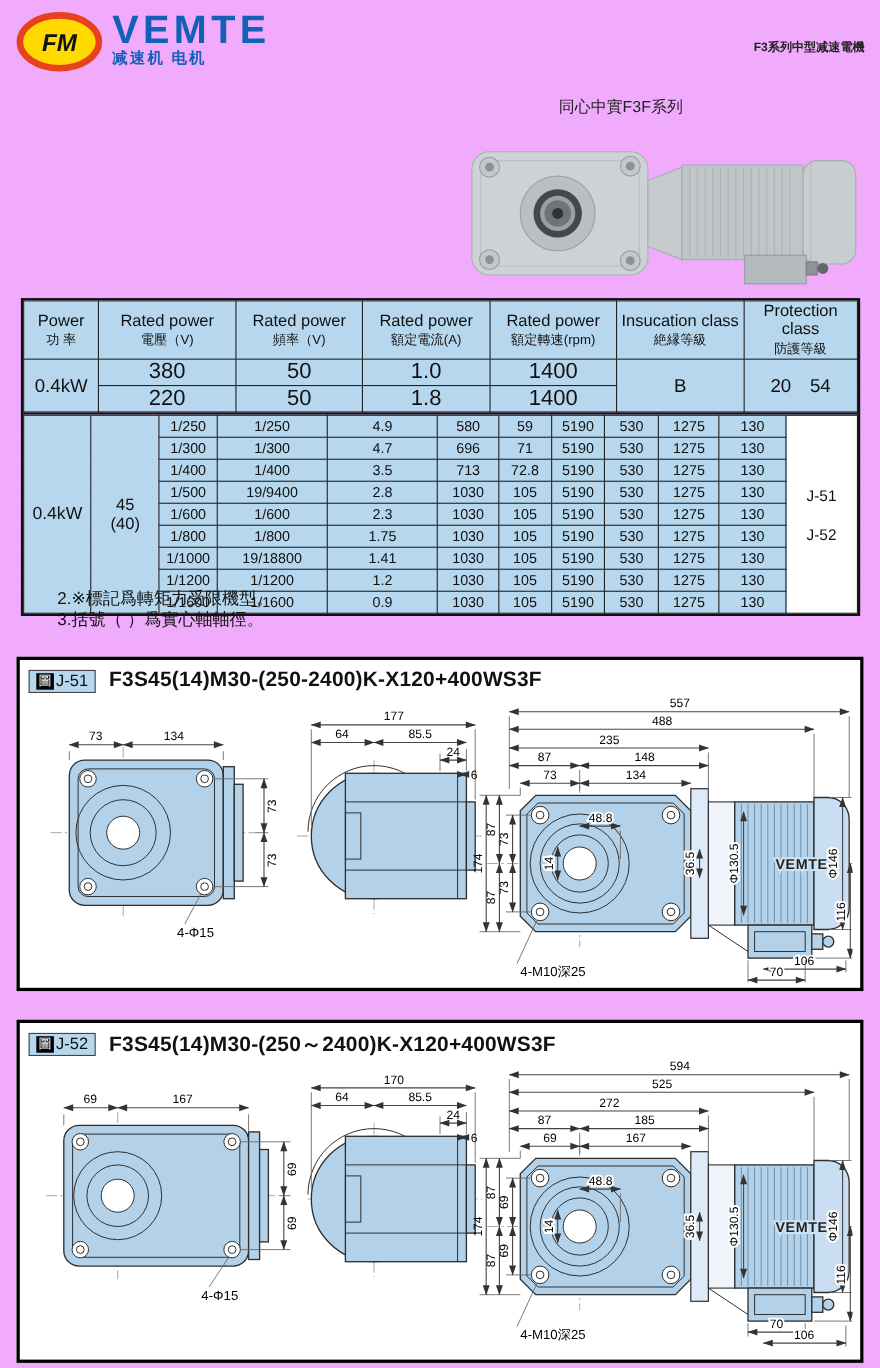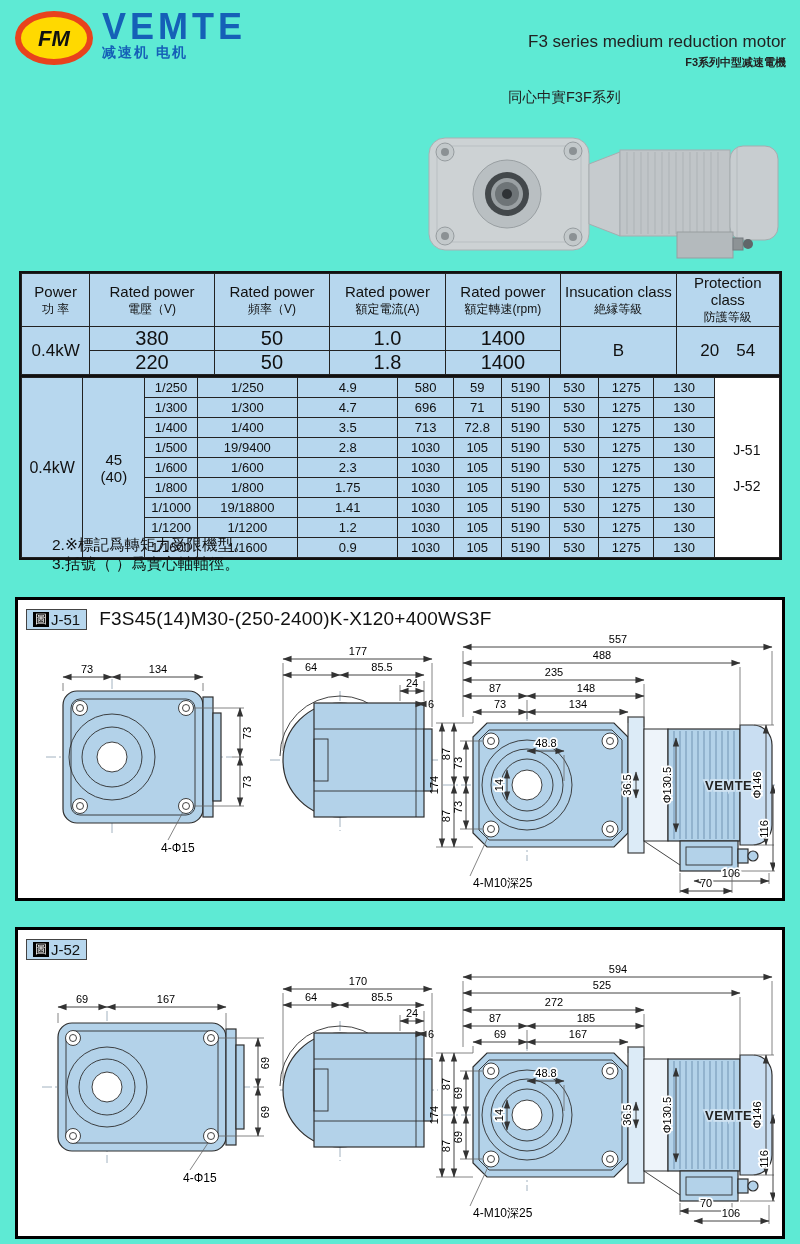--- a/index.html
+++ b/index.html
@@ -1,16 +1,16 @@
 <!DOCTYPE html>
 <html><head>
 <meta charset="utf-8">
 <style>
   html,body{margin:0;padding:0;background:#fff;}
-  .page{position:relative;width:800px;height:1244px;background:#5eead4;overflow:hidden;
+  .page{position:relative;width:800px;height:1244px;background:#f0abfc;overflow:hidden;
         font-family:"Liberation Sans","DejaVu Sans",sans-serif;color:#111;}
   
   .logo{position:absolute;left:14px;top:10px;display:flex;align-items:flex-start;}
   .logo-text{margin-left:8px;}
   .brand-name{font-size:36px;font-weight:bold;color:#1560b7;letter-spacing:4px;line-height:34px;}
   .brand-tag{font-size:14px;font-weight:bold;color:#1560b7;letter-spacing:2px;}
   .titles{position:absolute;right:14px;top:32px;text-align:right;}
   .title-en{font-size:17px;color:#222;}
   .title-zh{font-size:11px;color:#222;margin-top:3px;font-weight:bold;}
   .series-note{position:absolute;left:508px;top:88px;font-size:14.5px;color:#222;}
@@ -34,21 +34,21 @@
   .notes{position:absolute;left:18px;top:535px;font-size:15.5px;line-height:19px;color:#111;}
   .notes .ind{padding-left:34px;}
   
   .figbox{position:absolute;left:15px;width:764px;border:3px solid #000;background:#fff;}
   #figbox51{top:597px;height:298px;}
   #figbox52{top:927px;height:306px;}
   .fighead{display:flex;align-items:center;padding:5px 8px 0 8px;height:28px;}
   .figchip{display:inline-flex;align-items:center;background:#b7d7ee;border:1px solid #444;
            padding:1px 6px;font-size:15px;gap:2px;}
   .figchip .icon{background:#000;color:#fff;font-size:12px;padding:0 2px;line-height:15px;}
-  .figtitle{font-size:19px;font-weight:normal;margin-left:12px;letter-spacing:0.2px;}
+  .figtitle{font-size:19px;font-weight:bold;margin-left:12px;letter-spacing:0.2px;}
   
   .dl{stroke:#444;stroke-width:1;fill:none;}
   #f51 .dl{marker-start:url(#ar1);marker-end:url(#ar1);}
   #f52 .dl{marker-start:url(#ar2);marker-end:url(#ar2);}
   .el{stroke:#666;stroke-width:0.8;}
   .cl{stroke:#8aa0b0;stroke-width:0.8;stroke-dasharray:10 3 2 3;fill:none;}
   .ol{fill:#b3d2e9;stroke:#2e2e2e;stroke-width:1.2;}
   .ol2{fill:none;stroke:#2e2e2e;stroke-width:0.9;}
   .olw{fill:#fff;stroke:#2e2e2e;stroke-width:0.9;}
   .oll{fill:#dcebf7;stroke:#2e2e2e;stroke-width:1.1;}
@@ -71,21 +71,20 @@
     <svg width="80" height="56" viewBox="0 0 80 56">
       <ellipse cx="40" cy="28" rx="36" ry="24" fill="#ffd900" stroke="#e8421d" stroke-width="6"></ellipse>
       <text x="40" y="36" font-size="22" font-weight="bold" font-style="italic" text-anchor="middle" fill="#111">FM</text>
     </svg>
     <div class="logo-text">
       <div class="brand-name">VEMTE</div>
       <div class="brand-tag">减速机 电机</div>
     </div>
   </div>
   <div class="titles">
-    <div class="title-en">F3 series medium reduction motor</div>
     <div class="title-zh">F3系列中型减速電機</div>
   </div>
   <div class="series-note">同心中實F3F系列</div>
 
   <svg class="photo" width="375" height="145" viewBox="0 0 375 145">
     <rect x="14" y="14" width="160" height="112" rx="16" fill="#cdd2d4" stroke="#aab0b3"></rect>
     <rect x="22" y="22" width="144" height="96" rx="10" fill="none" stroke="#b9bfc2"></rect>
     <circle cx="30" cy="28" r="9" fill="#c3c9cb" stroke="#969c9f"></circle>
       <circle cx="30" cy="28" r="4" fill="#8b9194"></circle>
     <circle cx="158" cy="27" r="9" fill="#c3c9cb" stroke="#969c9f"></circle>
@@ -497,20 +496,21 @@
       </g>
     </svg>
   </div>
 
   <div class="figbox" id="figbox52">
     <div class="fighead">
       <span class="figchip">
         <span class="icon">圖</span>
         <span>J-52</span>
       </span>
+      <span class="figtitle">F3S45(14)M30-(250～2400)K-X120+400WS3F</span>
     </div>
     <svg id="f52" width="757" height="264" viewBox="0 0 757 264">
       <defs>
         <marker id="ar2" viewBox="0 0 10 10" refX="9.5" refY="5" markerWidth="10" markerHeight="9" orient="auto-start-reverse" markerUnits="userSpaceOnUse">
             <path d="M0,1.5 L10,5 L0,8.5 Z" fill="#333"></path>
           </marker>
       </defs>
       <g>
         <line class="cl" x1="89" y1="48" x2="89" y2="200"></line>
           <line class="cl" x1="24" y1="124" x2="236" y2="124"></line>

